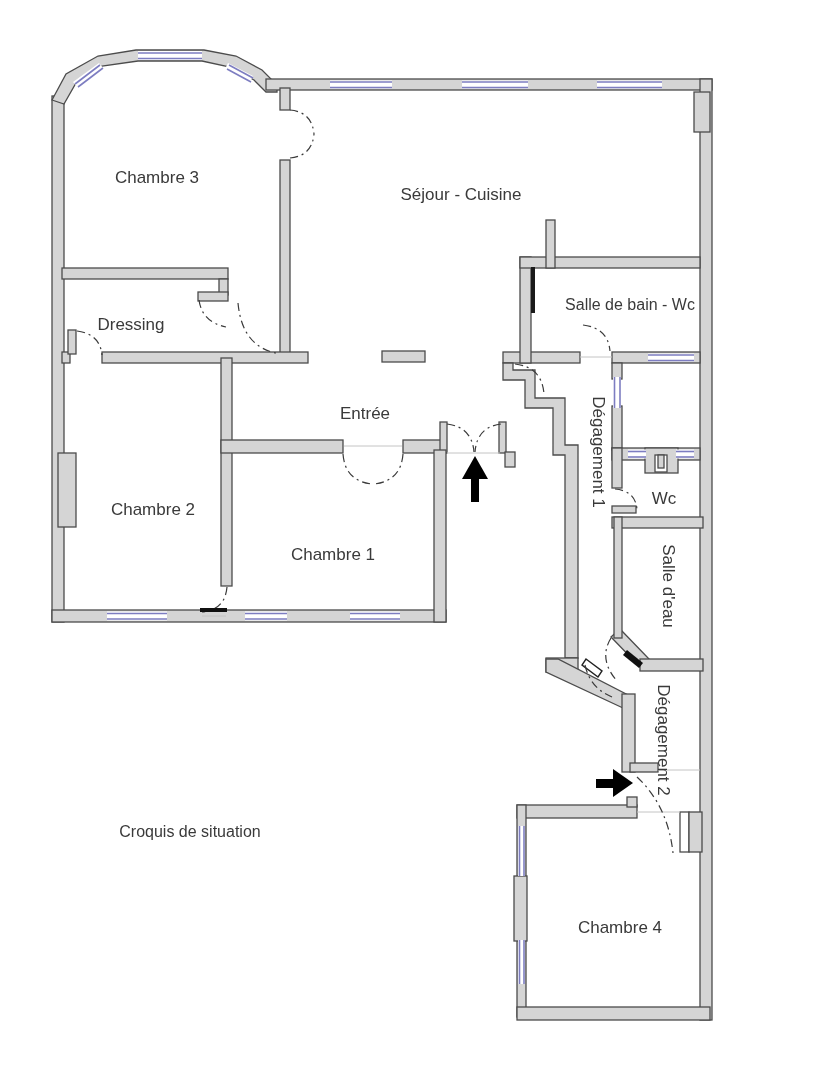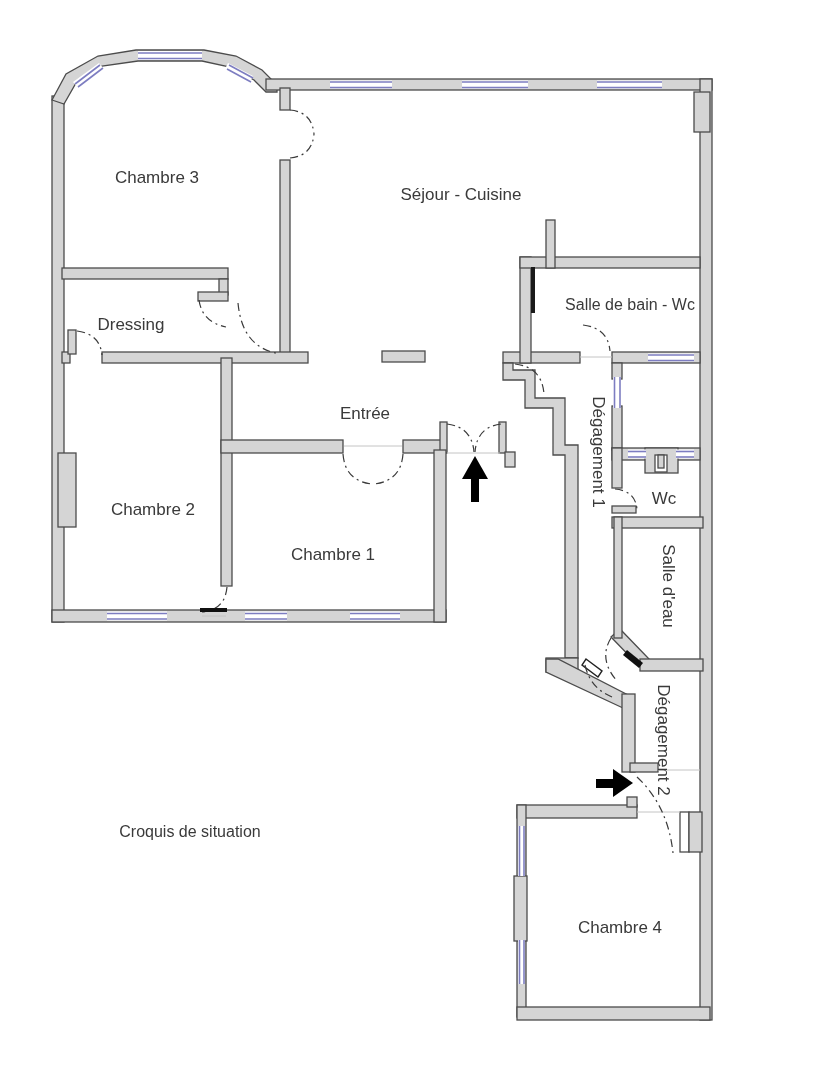--- a/index.html
+++ b/index.html
@@ -1,17 +1,17 @@
 <!DOCTYPE html>
 <html><head>
 <meta charset="utf-8">
 <style>
   html,body{margin:0;padding:0;background:#ffffff;}
-  .page{position:relative;width:708px;height:1080px;background:#ffffff;overflow:hidden;
-        font-family:"Liberation Sans",sans-serif;padding-left:48px;}
+  .page{position:relative;width:840px;height:1080px;background:#ffffff;overflow:hidden;
+        font-family:"Liberation Sans",sans-serif;}
   svg{position:absolute;inset:0;display:block;}
   .w{fill:#d5d5d5;stroke:#4c4c4c;stroke-width:1.3;}
   .wd{fill:#ffffff;stroke:#4c4c4c;stroke-width:1.3;}
   .bk{fill:#1a1a1a;stroke:none;}
   .wg{fill:#ffffff;stroke:none;}
   .wl{stroke:#7d7dc1;stroke-width:1.6;fill:none;}
   .door{stroke:#3a3a3a;stroke-width:1.2;fill:none;stroke-dasharray:8 4 2 4;}
   .th{stroke:#c4c4c4;stroke-width:1;fill:none;}
   .arrow{fill:#000000;stroke:none;}
   .leaf{fill:#111111;stroke:none;}

